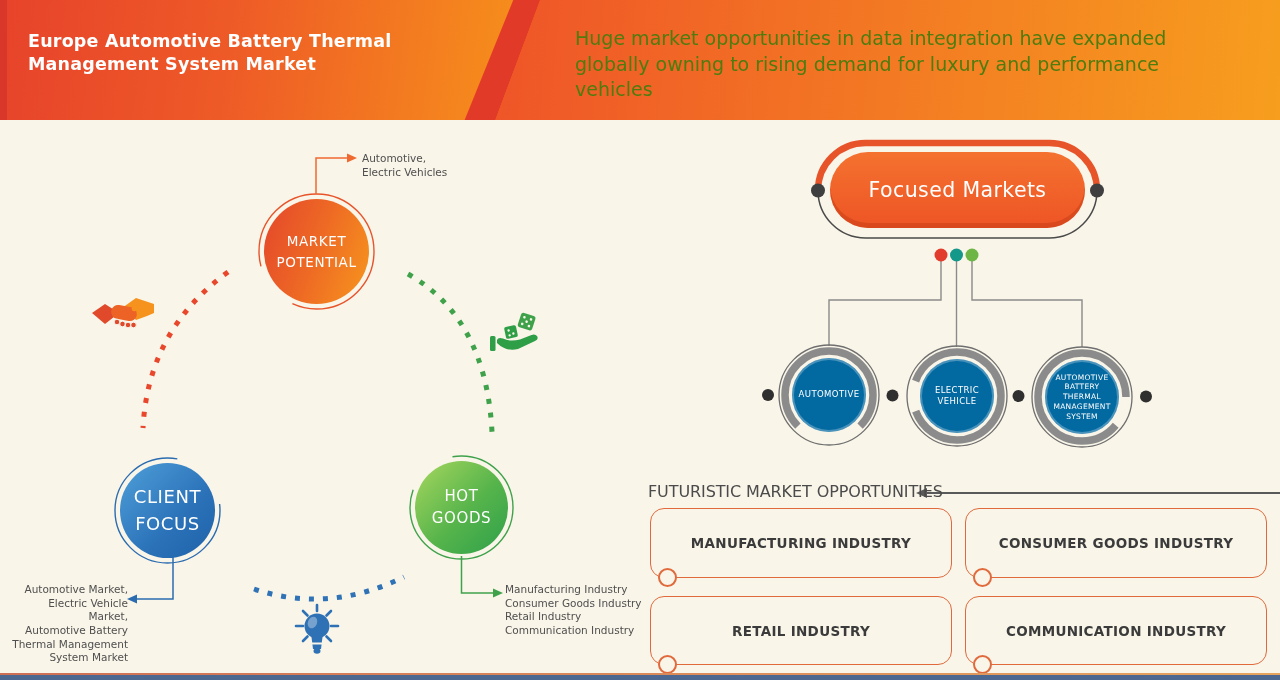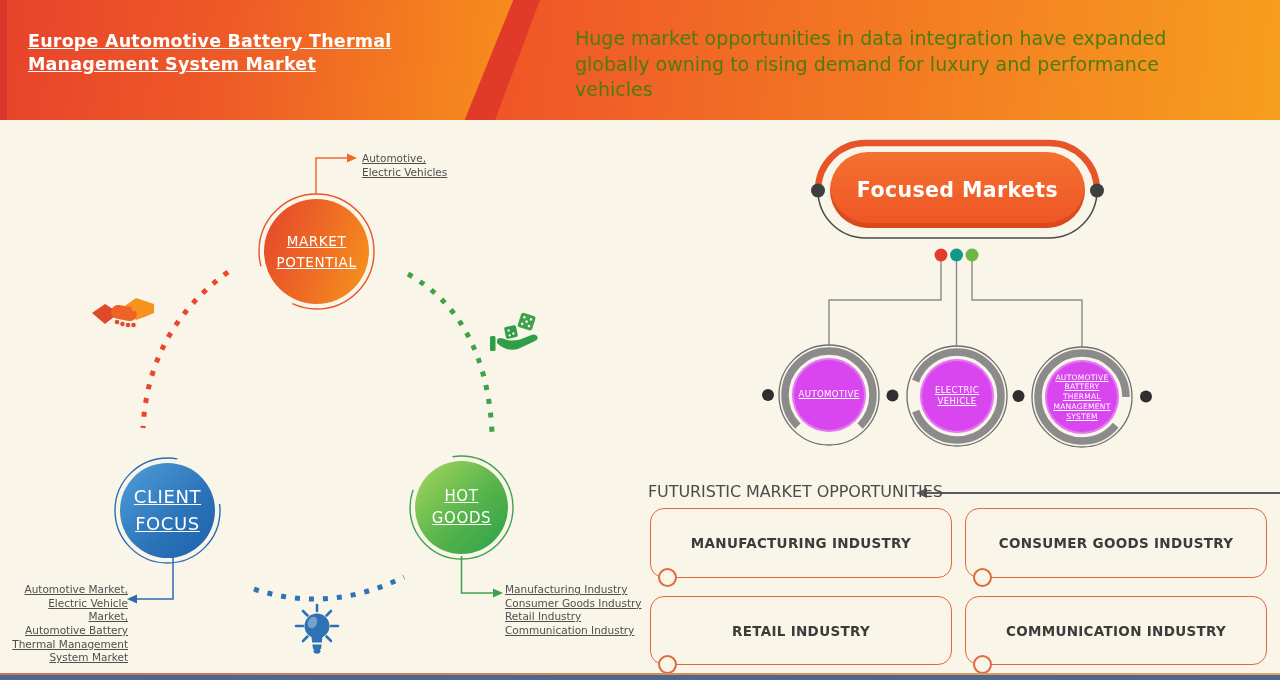--- a/index.html
+++ b/index.html
@@ -1,19 +1,19 @@
 <!DOCTYPE html>
 <html><head>
 <meta charset="utf-8">
 <style>
   * { margin:0; padding:0; box-sizing:border-box; }
   html,body { width:1280px; height:680px; }
   body { font-family:"DejaVu Sans","Liberation Sans",sans-serif; background:#f9f5e9; position:relative; overflow:hidden; }
   .abs { position:absolute; }
-  .ml { white-space:pre-line;text-decoration:underline; }
+  .ml { white-space:pre-line; }
 
   
   #header { left:0; top:0; width:1280px; height:120px; overflow:hidden; }
   #header .hleft { position:absolute; inset:0; background:linear-gradient(97deg,#e7432b 0%,#ee5a27 18%,#f68d1c 40%); }
   #header .hright { position:absolute; inset:0; background:linear-gradient(95deg,#ef5428 38%,#f79e1e 100%);
       clip-path:polygon(42.2% 0,100% 0,100% 100%,38.7% 100%); }
   #header .hstripe { position:absolute; inset:0; background:#e23a28;
       clip-path:polygon(40.1% 0,42.2% 0,38.7% 100%,36.3% 100%); }
   #header .hsliver { position:absolute; left:0; top:0; width:7px; height:120px; background:#d8372a; }
   .header-title { left:28px; top:30px; width:420px; font-size:17.5px; font-weight:700; line-height:1.32;
@@ -42,23 +42,23 @@
   .icon-wrap { z-index:2; }
   #handshake { left:92px; top:297px; width:62px; height:46px; }
   #dicehand { left:490px; top:311px; width:52px; height:46px; }
   #bulb { left:294px; top:603px; width:46px; height:60px; }
 
   
   #fm-pill { left:830px; top:152px; width:255px; height:76px; border-radius:38px;
       background:linear-gradient(180deg,#f4722f 0%,#ee5425 100%);
       box-shadow:inset 0 -5px 0 rgba(196,60,20,.5);
       display:flex; align-items:center; justify-content:center; z-index:2; }
-  #fm-pill .fm-title { color:#fff; font-size:20.5px; font-weight:700; letter-spacing:.4px; }
-
-  .gray-node { border-radius:50%; background:#d946ef; box-shadow:inset 0 0 0 2px rgba(255,255,255,.28);
+  #fm-pill .fm-title { color:#fff; font-size:20.5px; font-weight:400; letter-spacing:.4px; }
+
+  .gray-node { border-radius:50%; background:#0369a1; box-shadow:inset 0 0 0 2px rgba(255,255,255,.28);
       display:flex; align-items:center; justify-content:center; text-align:center;
       color:#fff; z-index:2; }
   #gn-0 { left:792px; top:358px; width:74px; height:74px; font-size:8.5px; letter-spacing:.4px; line-height:1.35; }
   #gn-1 { left:920px; top:359px; width:74px; height:74px; font-size:8.5px; letter-spacing:.4px; line-height:1.35; }
   #gn-2 { left:1045px; top:360px; width:74px; height:74px; font-size:7.5px; letter-spacing:.3px; line-height:1.3; }
 
   
   #fmo-heading { left:648px; top:482px; font-size:16px; font-weight:500; color:#4b4b4b; letter-spacing:-.1px; z-index:2; }
   .opp-box { border:1.5px solid #e06a3c; border-radius:14px; display:flex; align-items:center; justify-content:center;
       z-index:2; }

